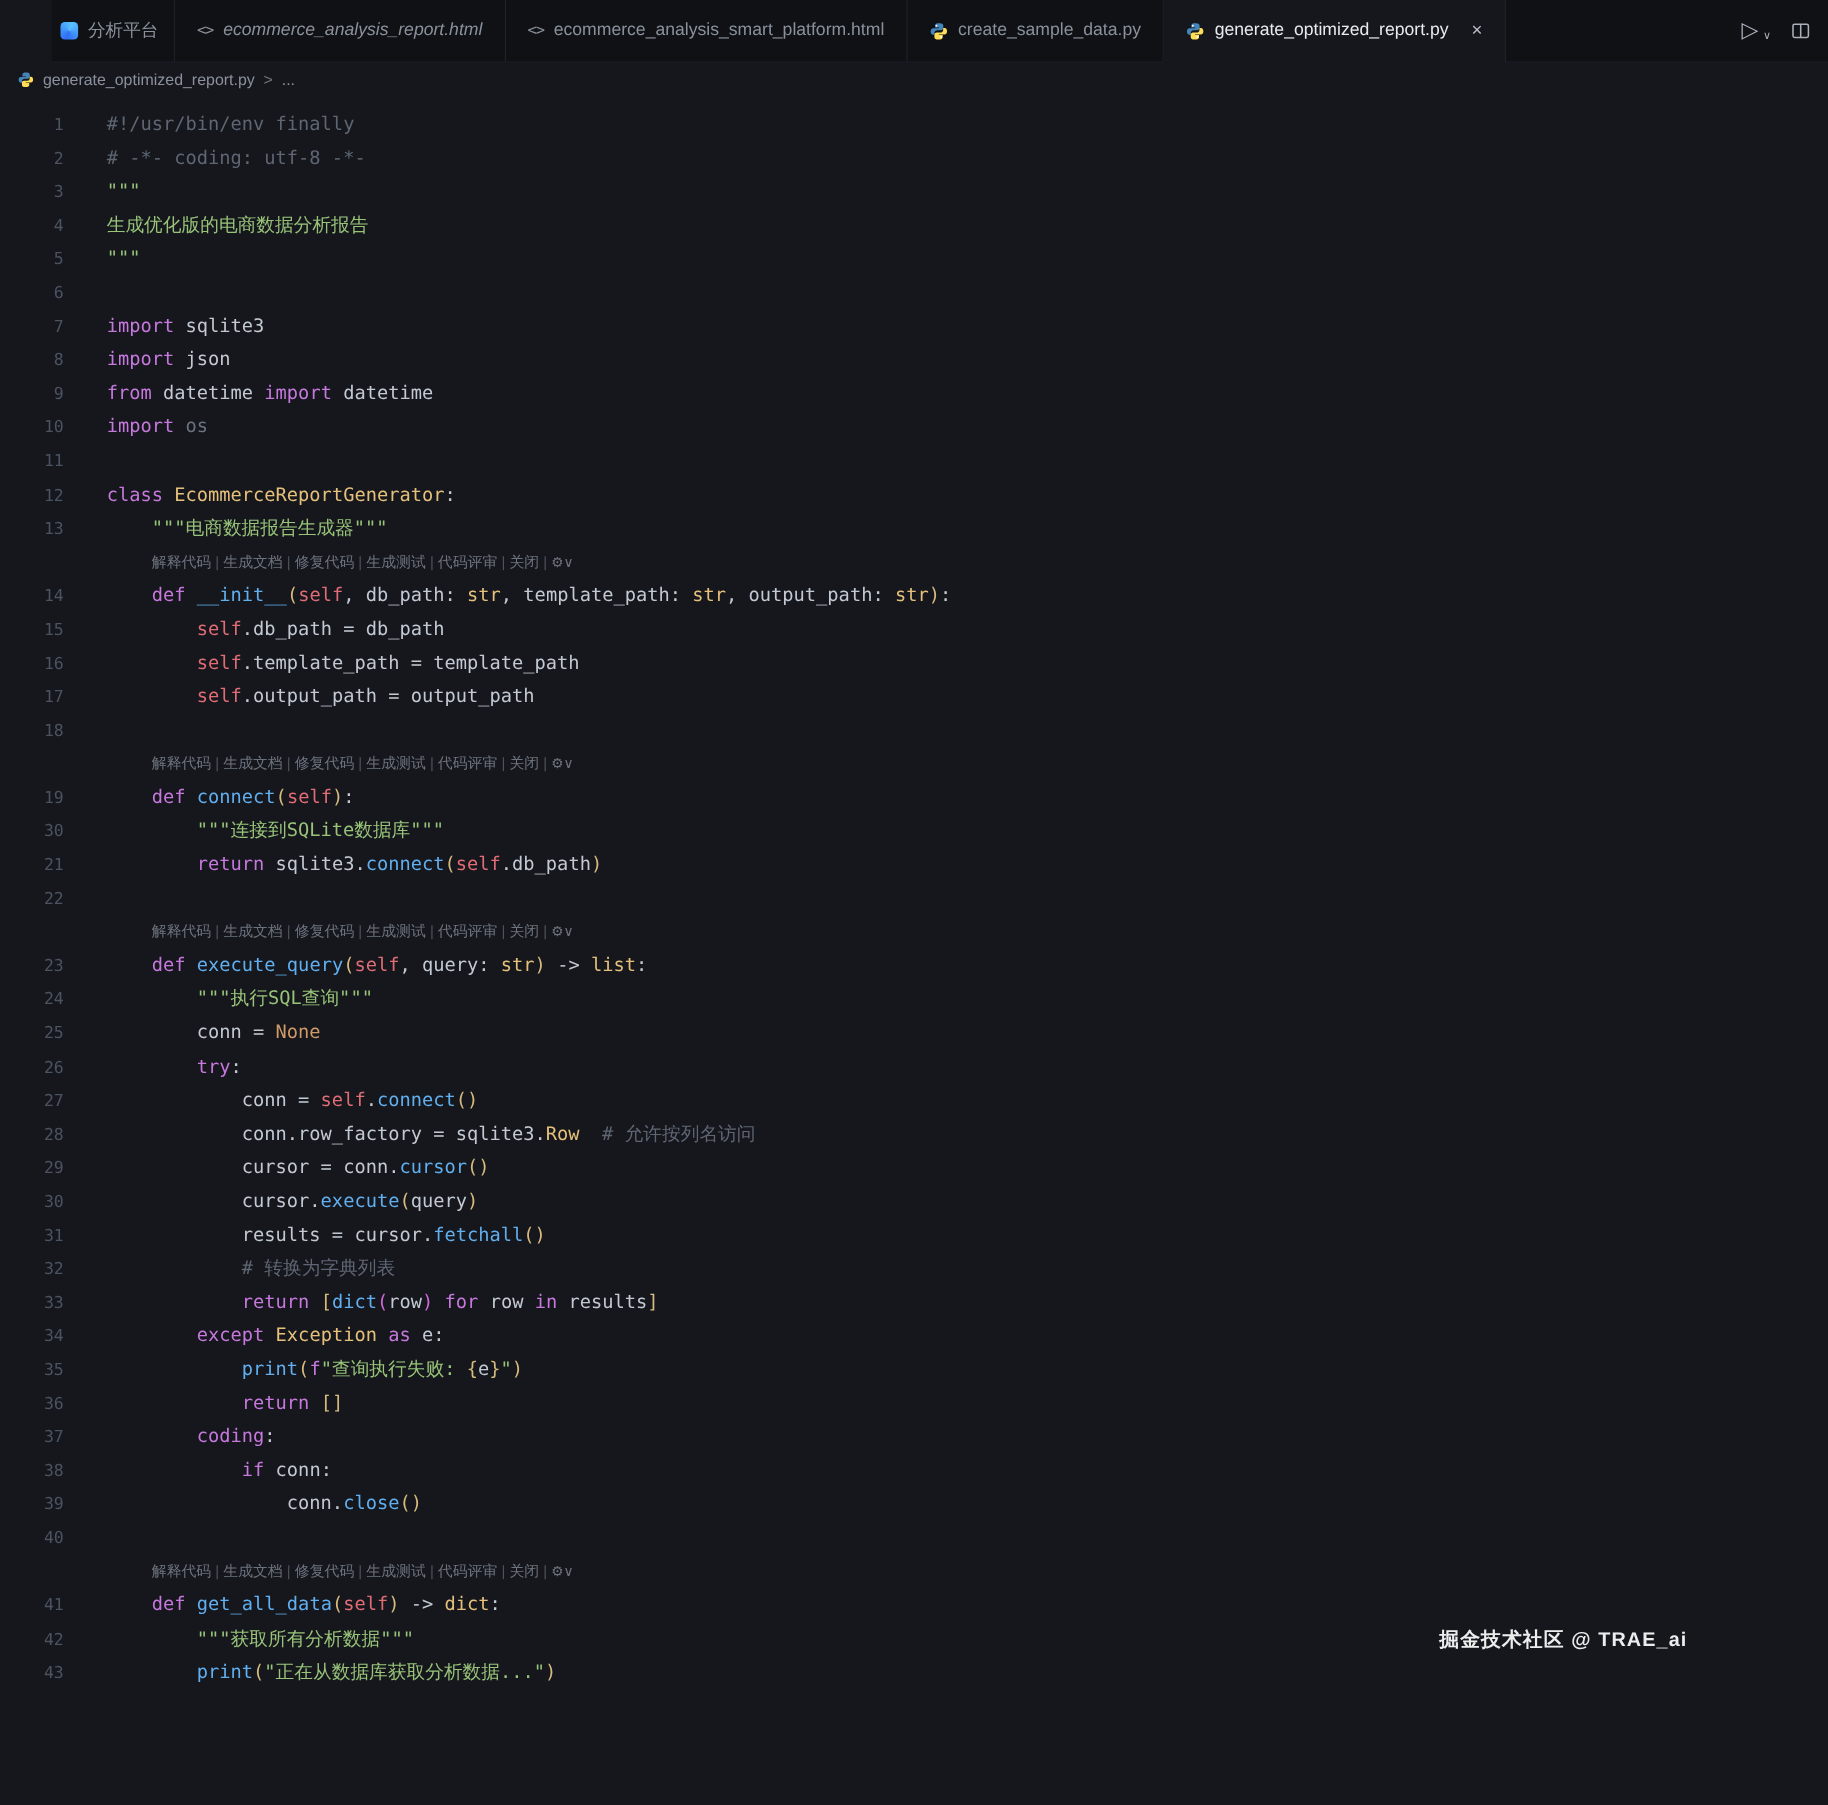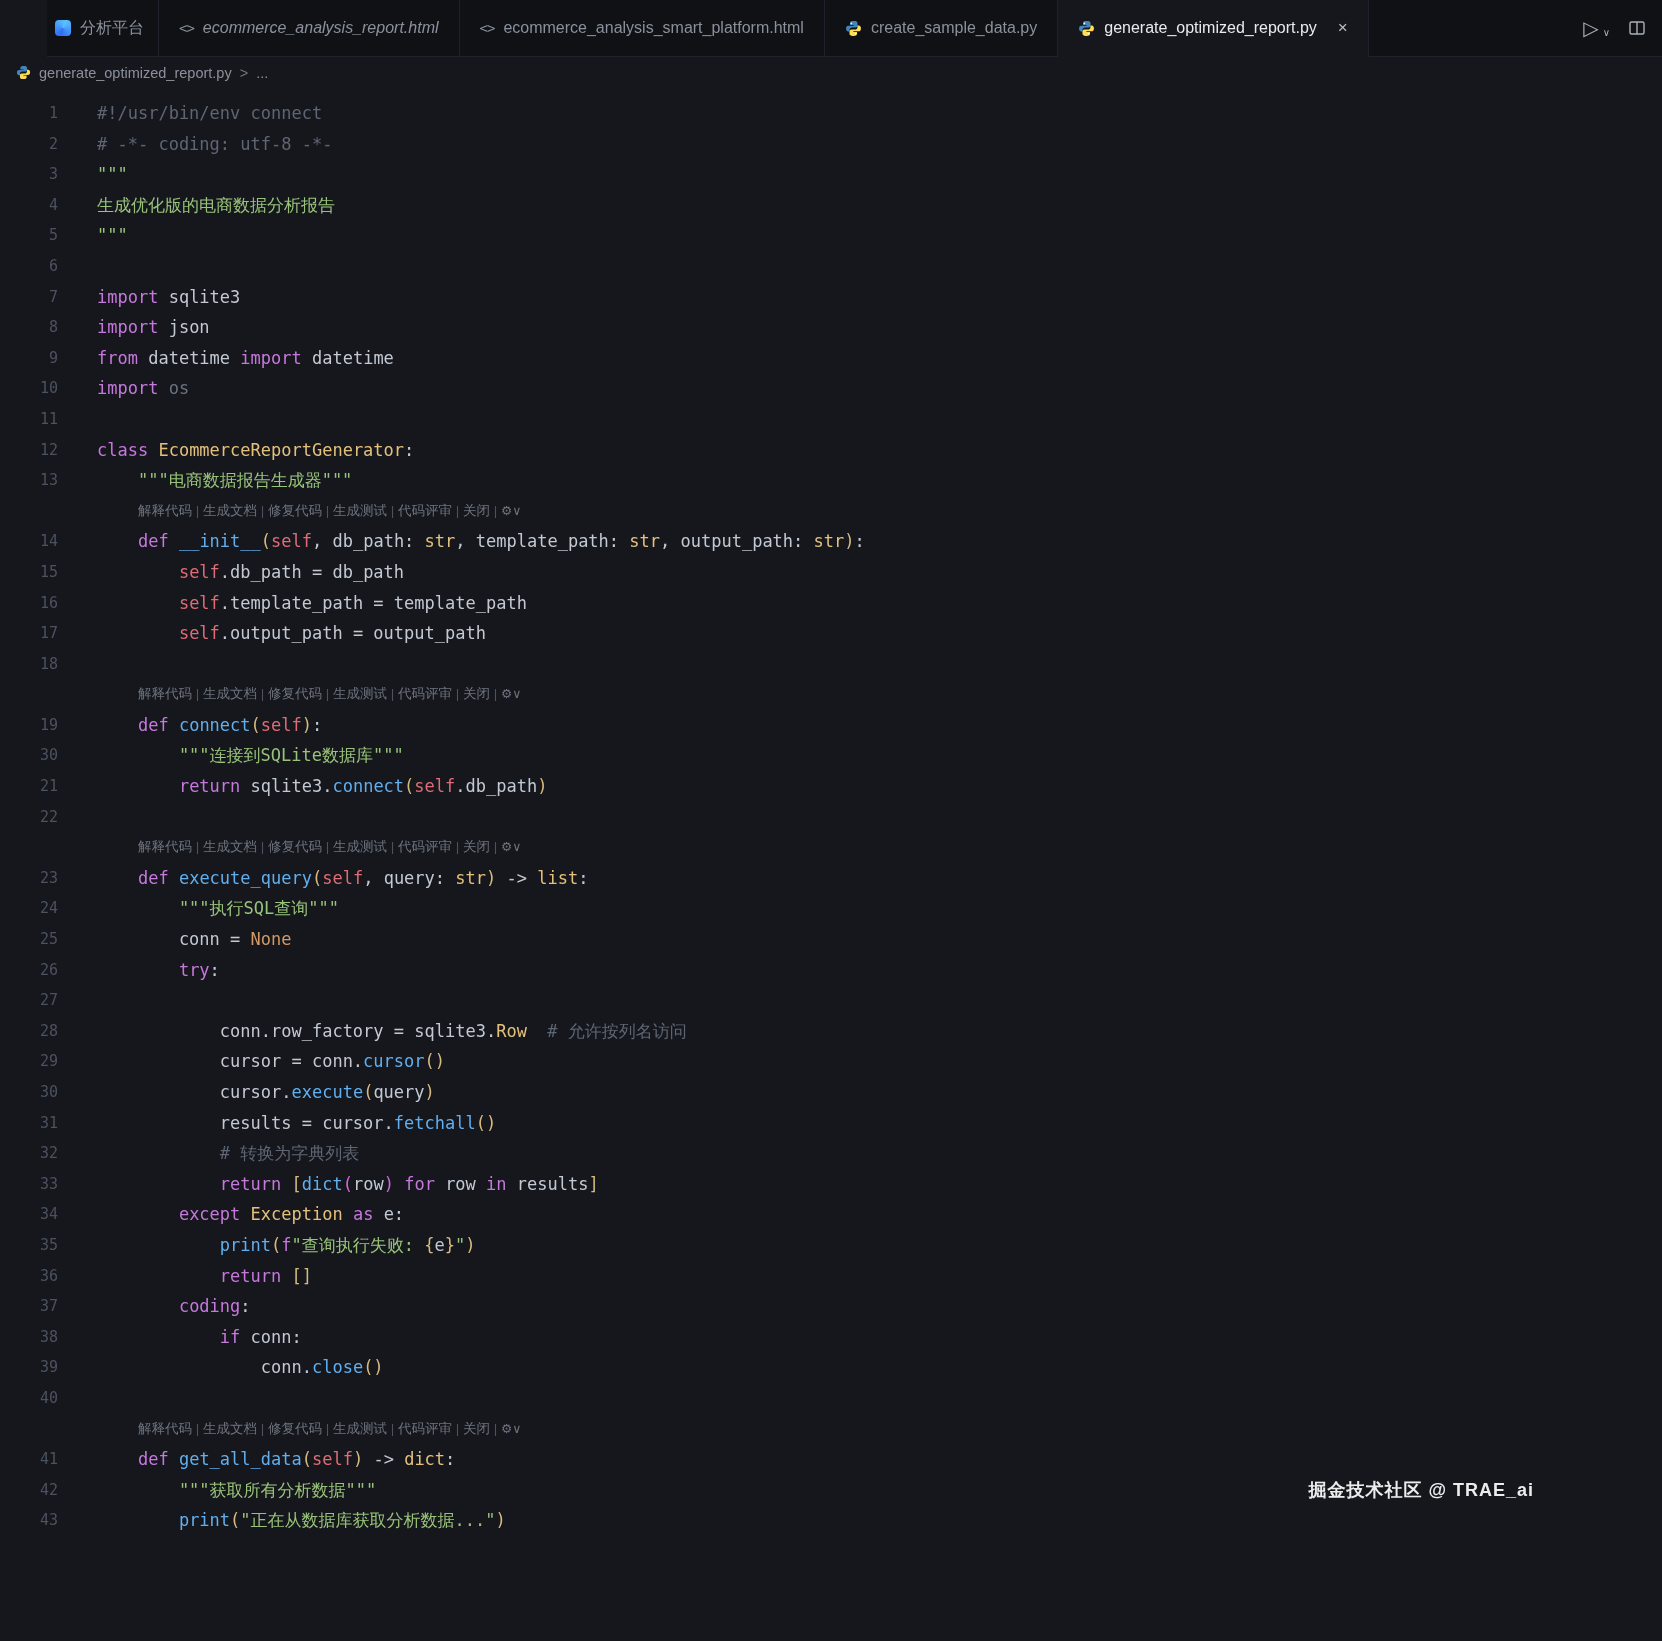--- a/index.html
+++ b/index.html
@@ -180,21 +180,21 @@
       </svg>
   </span>
   <span>generate_optimized_report.py</span>
   <span class="bsep">&gt;</span>
   <span>...</span>
 </div>
 
 <div class="code-area">
     <div class="row">
       <div class="gutter">1</div>
-      <div class="code"><span class="t-c">#!/usr/bin/env connect</span></div>
+      <div class="code"><span class="t-c">#!/usr/bin/env finally</span></div>
     </div>
     <div class="row">
       <div class="gutter">2</div>
       <div class="code"><span class="t-c"># -*- coding: utf-8 -*-</span></div>
     </div>
     <div class="row">
       <div class="gutter">3</div>
       <div class="code"><span class="t-s">"""</span></div>
     </div>
     <div class="row">
@@ -296,20 +296,21 @@
     <div class="row">
       <div class="gutter">25</div>
       <div class="code"><span class="t-v">        conn = </span><span class="t-const">None</span></div>
     </div>
     <div class="row">
       <div class="gutter">26</div>
       <div class="code"><span class="t-v">        </span><span class="t-k">try</span><span class="t-v">:</span></div>
     </div>
     <div class="row">
       <div class="gutter">27</div>
+      <div class="code"><span class="t-v">            conn = </span><span class="t-sf">self</span><span class="t-v">.</span><span class="t-fn">connect</span><span class="t-b1">()</span></div>
     </div>
     <div class="row">
       <div class="gutter">28</div>
       <div class="code"><span class="t-v">            conn.row_factory = sqlite3.</span><span class="t-cls">Row</span><span class="t-c">  # 允许按列名访问</span></div>
     </div>
     <div class="row">
       <div class="gutter">29</div>
       <div class="code"><span class="t-v">            cursor = conn.</span><span class="t-fn">cursor</span><span class="t-b1">()</span></div>
     </div>
     <div class="row">

